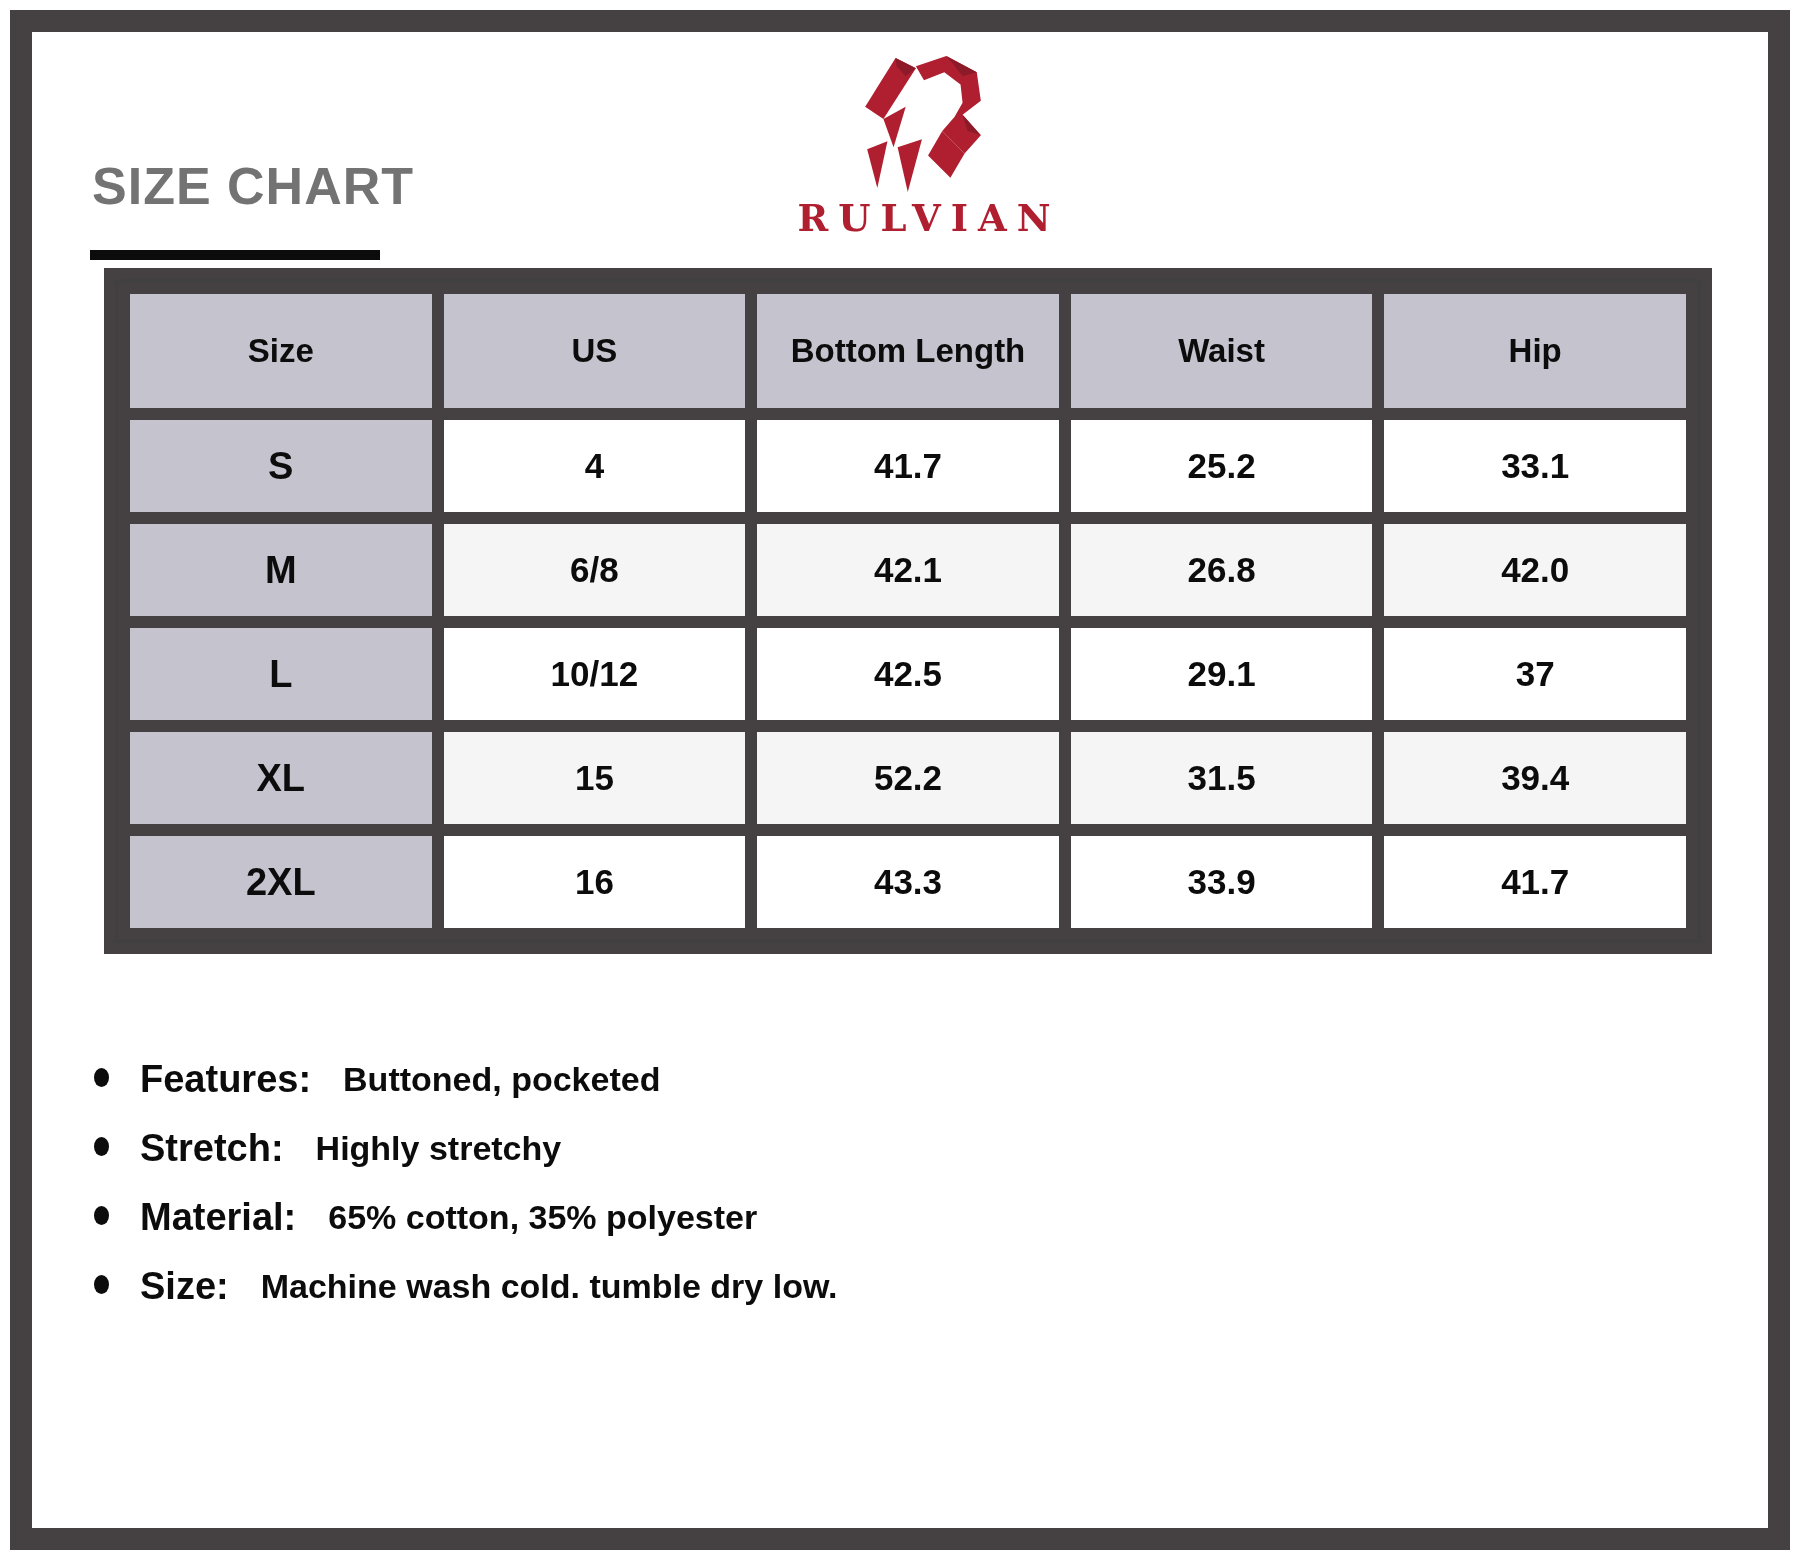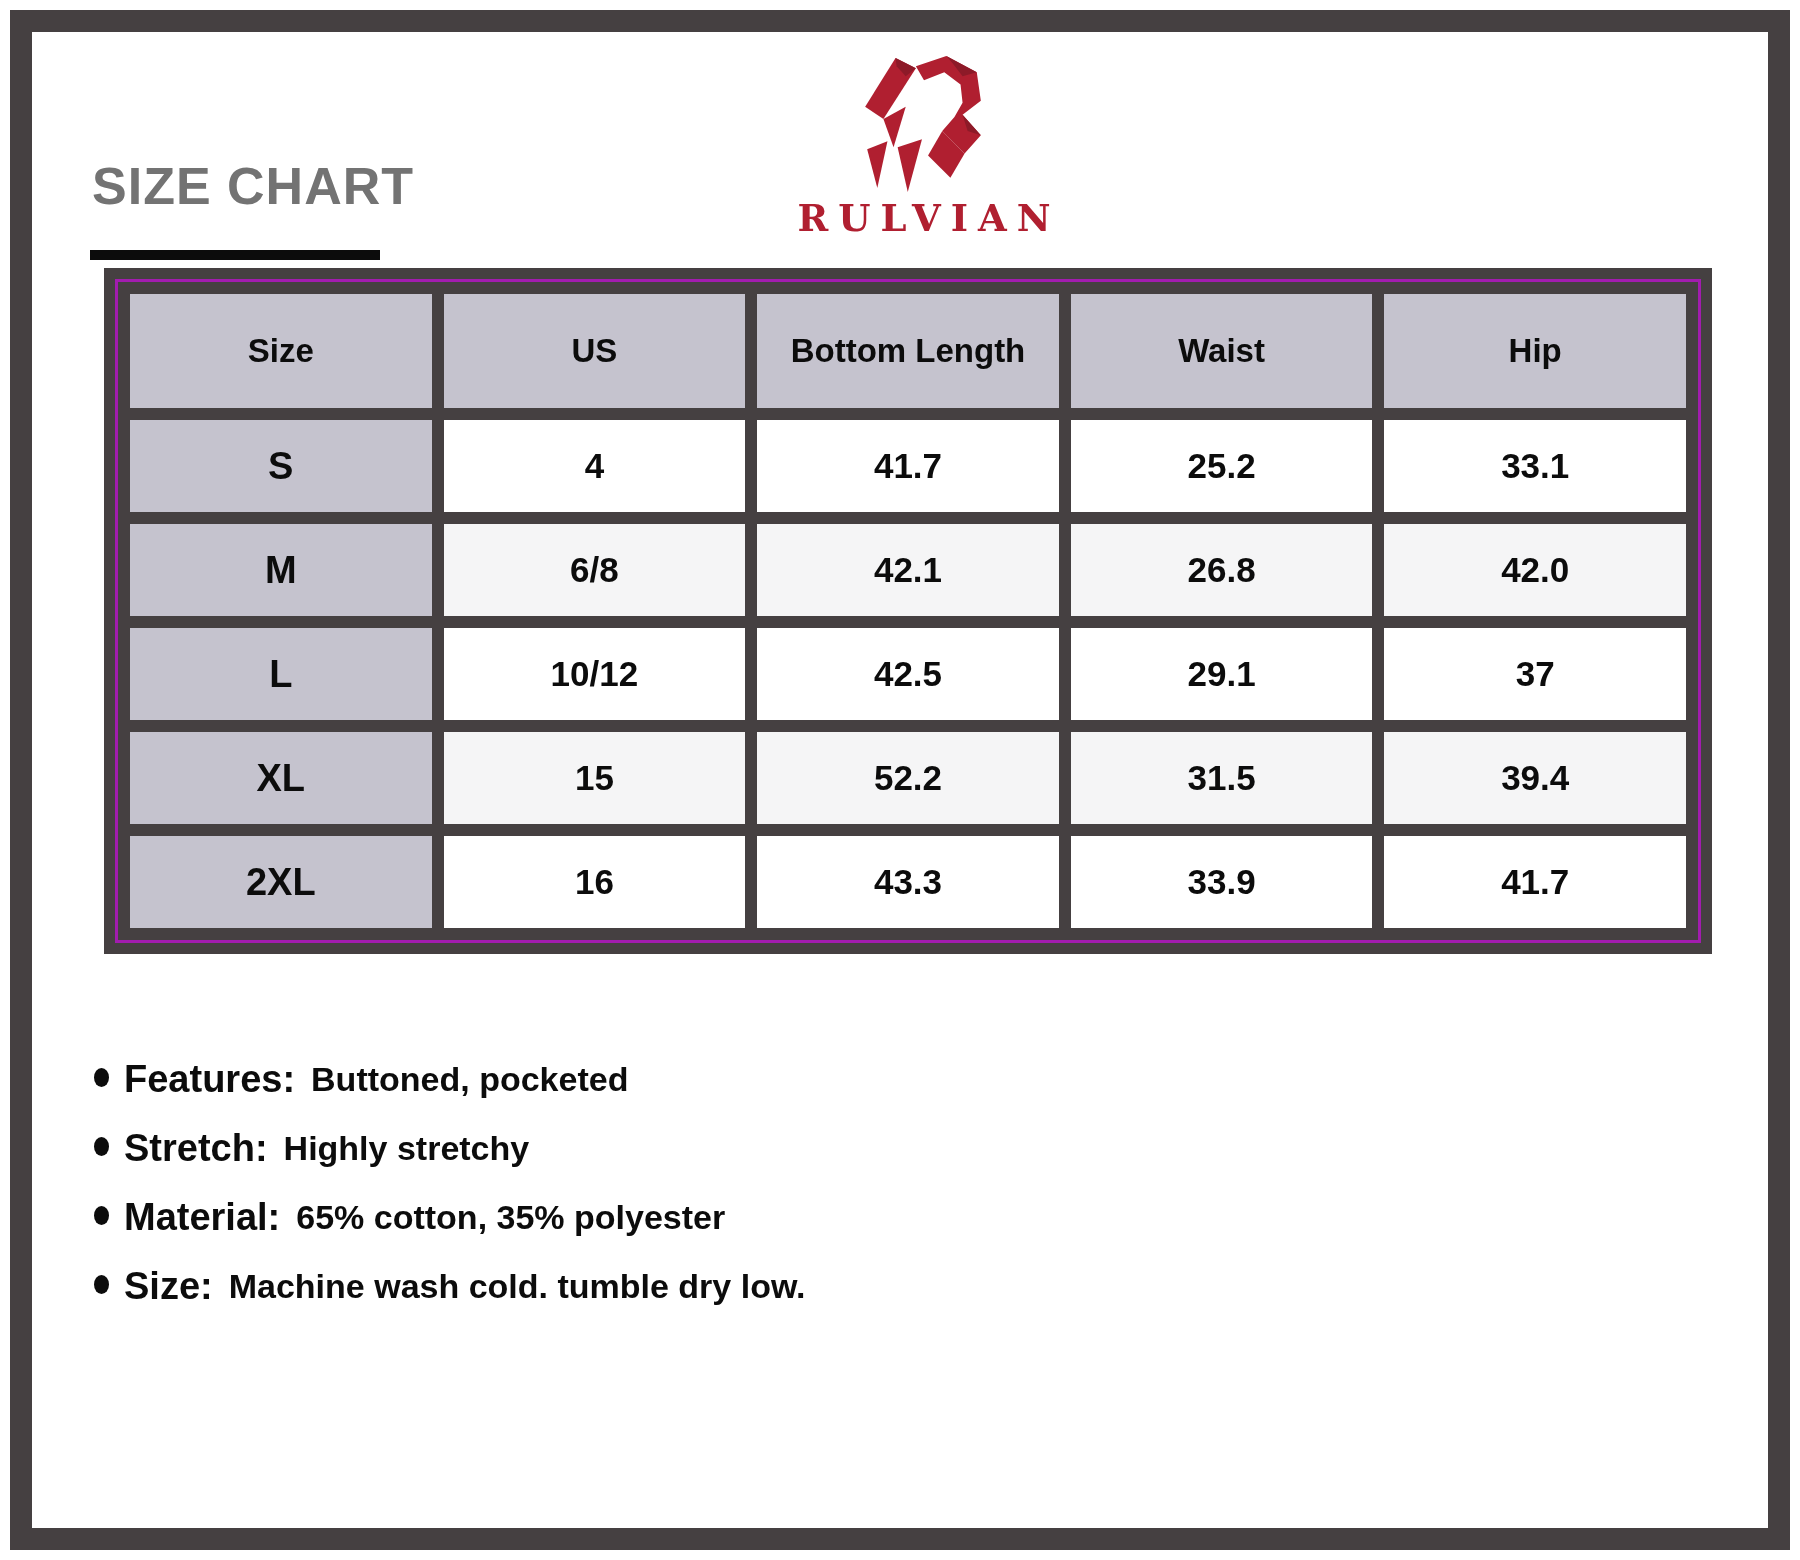--- a/index.html
+++ b/index.html
@@ -34,21 +34,21 @@
     margin-top: 4px;
     font-family: "DejaVu Serif", "Liberation Serif", serif;
     font-weight: 700; font-size: 37px;
     letter-spacing: 10px; padding-left: 10px;
     color: #b01f30;
   }
   .table-wrap {
     position: absolute; left: 104px; top: 268px; width: 1608px;
     border: 11px solid #454041;
     padding: 3px;
-    background: #a21caf;
+    background: #404040;
   }
   table.size-table {
     width: 100%;
     border-collapse: collapse;
     table-layout: fixed;
   }
   .size-table th, .size-table td {
     border: 12px solid #454041;
     text-align: center; vertical-align: middle;
     font-weight: 700;
@@ -61,21 +61,21 @@
   .size-table td { height: 104px; font-size: 35px; background: #ffffff; }
   .size-table td.size-cell { background: #c5c3ce; font-size: 38px; }
   .size-table tr.row-alt td { background: #f5f5f6; }
   .size-table tr.row-alt td.size-cell { background: #c5c3ce; }
   .details {
     position: absolute; left: 94px; top: 1056px;
     list-style: none;
   }
   .detail-line {
     display: flex; align-items: center;
-    margin-bottom: 23px; line-height: 46px;
+    margin-bottom: 23px; line-height: 46px; gap: 16px;
   }
   .bullet-dot {
     width: 15px; height: 19px; border-radius: 50%;
     background: #0c0c0c; margin-right: 15px; flex: 0 0 auto;
     align-self: flex-start; margin-top: 12px;
   }
   .detail-label { font-size: 38px; font-weight: 700; }
   .detail-value { font-size: 34px; font-weight: 700; margin-left: 16px; }
 </style>
 </head>

